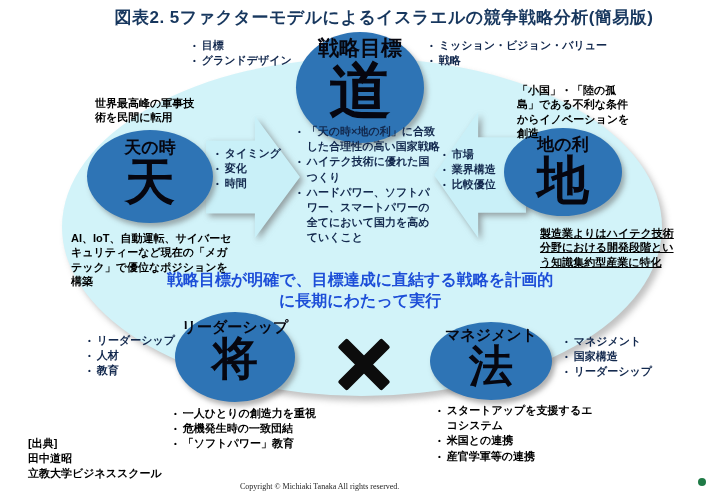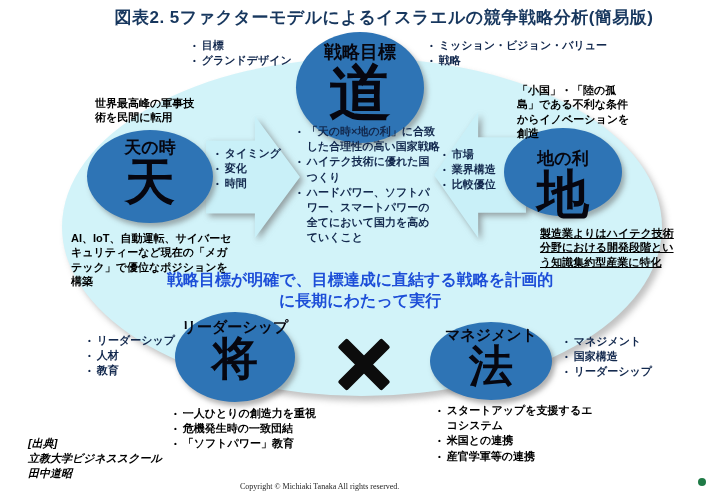--- a/index.html
+++ b/index.html
@@ -20,27 +20,27 @@
   }
   
   .circle{
     border-radius:50%;background:var(--circle-blue);z-index:3;
     display:flex;flex-direction:column;align-items:center;justify-content:flex-start;
     color:#06060f;box-shadow:3px 4px 5px rgba(100,100,100,.5);
   }
   .circle .label{font-weight:bold;white-space:nowrap;}
   .circle .char{font-weight:bold;line-height:.95;}
   .c-dou {left:296px;top:32px; width:128px;height:111px;}
-  .c-dou .label{font-size:18px;margin-top:8px;}
+  .c-dou .label{font-size:21px;margin-top:2px;}
   .c-dou .char{font-size:62px;}
   .c-ten {left:87px; top:130px;width:126px;height:93px;}
   .c-ten .label{font-size:17px;margin-top:6px;}
   .c-ten .char{font-size:50px;}
   .c-chi {left:504px;top:128px;width:118px;height:88px;}
-  .c-chi .label{font-size:17px;margin-top:19px;}
+  .c-chi .label{font-size:17px;margin-top:5px;}
   .c-chi .char{font-size:52px;}
   .c-shou{left:175px;top:312px;width:120px;height:90px;}
   .c-shou .label{font-size:15px;margin-top:6px;}
   .c-shou .char{font-size:46px;}
   .c-hou {left:430px;top:322px;width:122px;height:78px;}
   .c-hou .label{font-size:15px;margin-top:4px;}
   .c-hou .char{font-size:44px;}
   
   .arrow-wrap{z-index:2;filter:drop-shadow(3px 3px 3px rgba(110,110,110,.65));}
   .arrow-shape{width:100%;height:100%;background:var(--arrow-fill);}
@@ -71,21 +71,21 @@
   .main-message{
     left:160px;top:269px;width:400px;z-index:4;text-align:center;
     font-size:16px;font-weight:bold;color:#1d4ed8;line-height:1.32;
   }
   
   .cross{left:337px;top:337px;width:54px;height:54px;z-index:4;}
   .cross .bar{position:absolute;left:-4px;top:21px;width:62px;height:13px;background:#0c0c0c;border-radius:2px;}
   .bar1{transform:rotate(45deg);}
   .bar2{transform:rotate(-45deg);}
   
-  .source{left:28px;top:436px;z-index:4;font-size:11px;font-weight:bold;color:#000;line-height:1.35;font-style:italic;}
+  .source{left:28px;top:436px;z-index:4;font-size:11px;font-weight:bold;color:#000;line-height:1.35;}
   .copyright{left:240px;top:482px;width:280px;z-index:4;text-align:left;
     font-family:"Liberation Serif","DejaVu Serif",serif;font-size:8px;color:#222;}
   .green-dot{left:698px;top:478px;width:8px;height:8px;border-radius:50%;background:var(--green-dot);z-index:4;}
 </style>
 </head>
 <body>
 
 <div class="abs title">図表2. 5ファクターモデルによるイスラエルの競争戦略分析(簡易版)</div>
 
 <div class="abs big-ellipse"></div>
@@ -244,18 +244,18 @@
 
 <div class="abs main-message">戦略目標が明確で、目標達成に直結する戦略を計画的に長期にわたって実行</div>
 
 <div class="abs cross">
   <div class="bar bar1"></div>
   <div class="bar bar2"></div>
 </div>
 
 <div class="abs source">
   <div>[出典]</div>
+  <div>田中道昭</div>
   <div>立教大学ビジネススクール</div>
-  <div>田中道昭</div>
 </div>
 
 <div class="abs copyright">Copyright © Michiaki Tanaka  All rights reserved.</div>
 <div class="abs green-dot"></div>
 
 </body></html>

